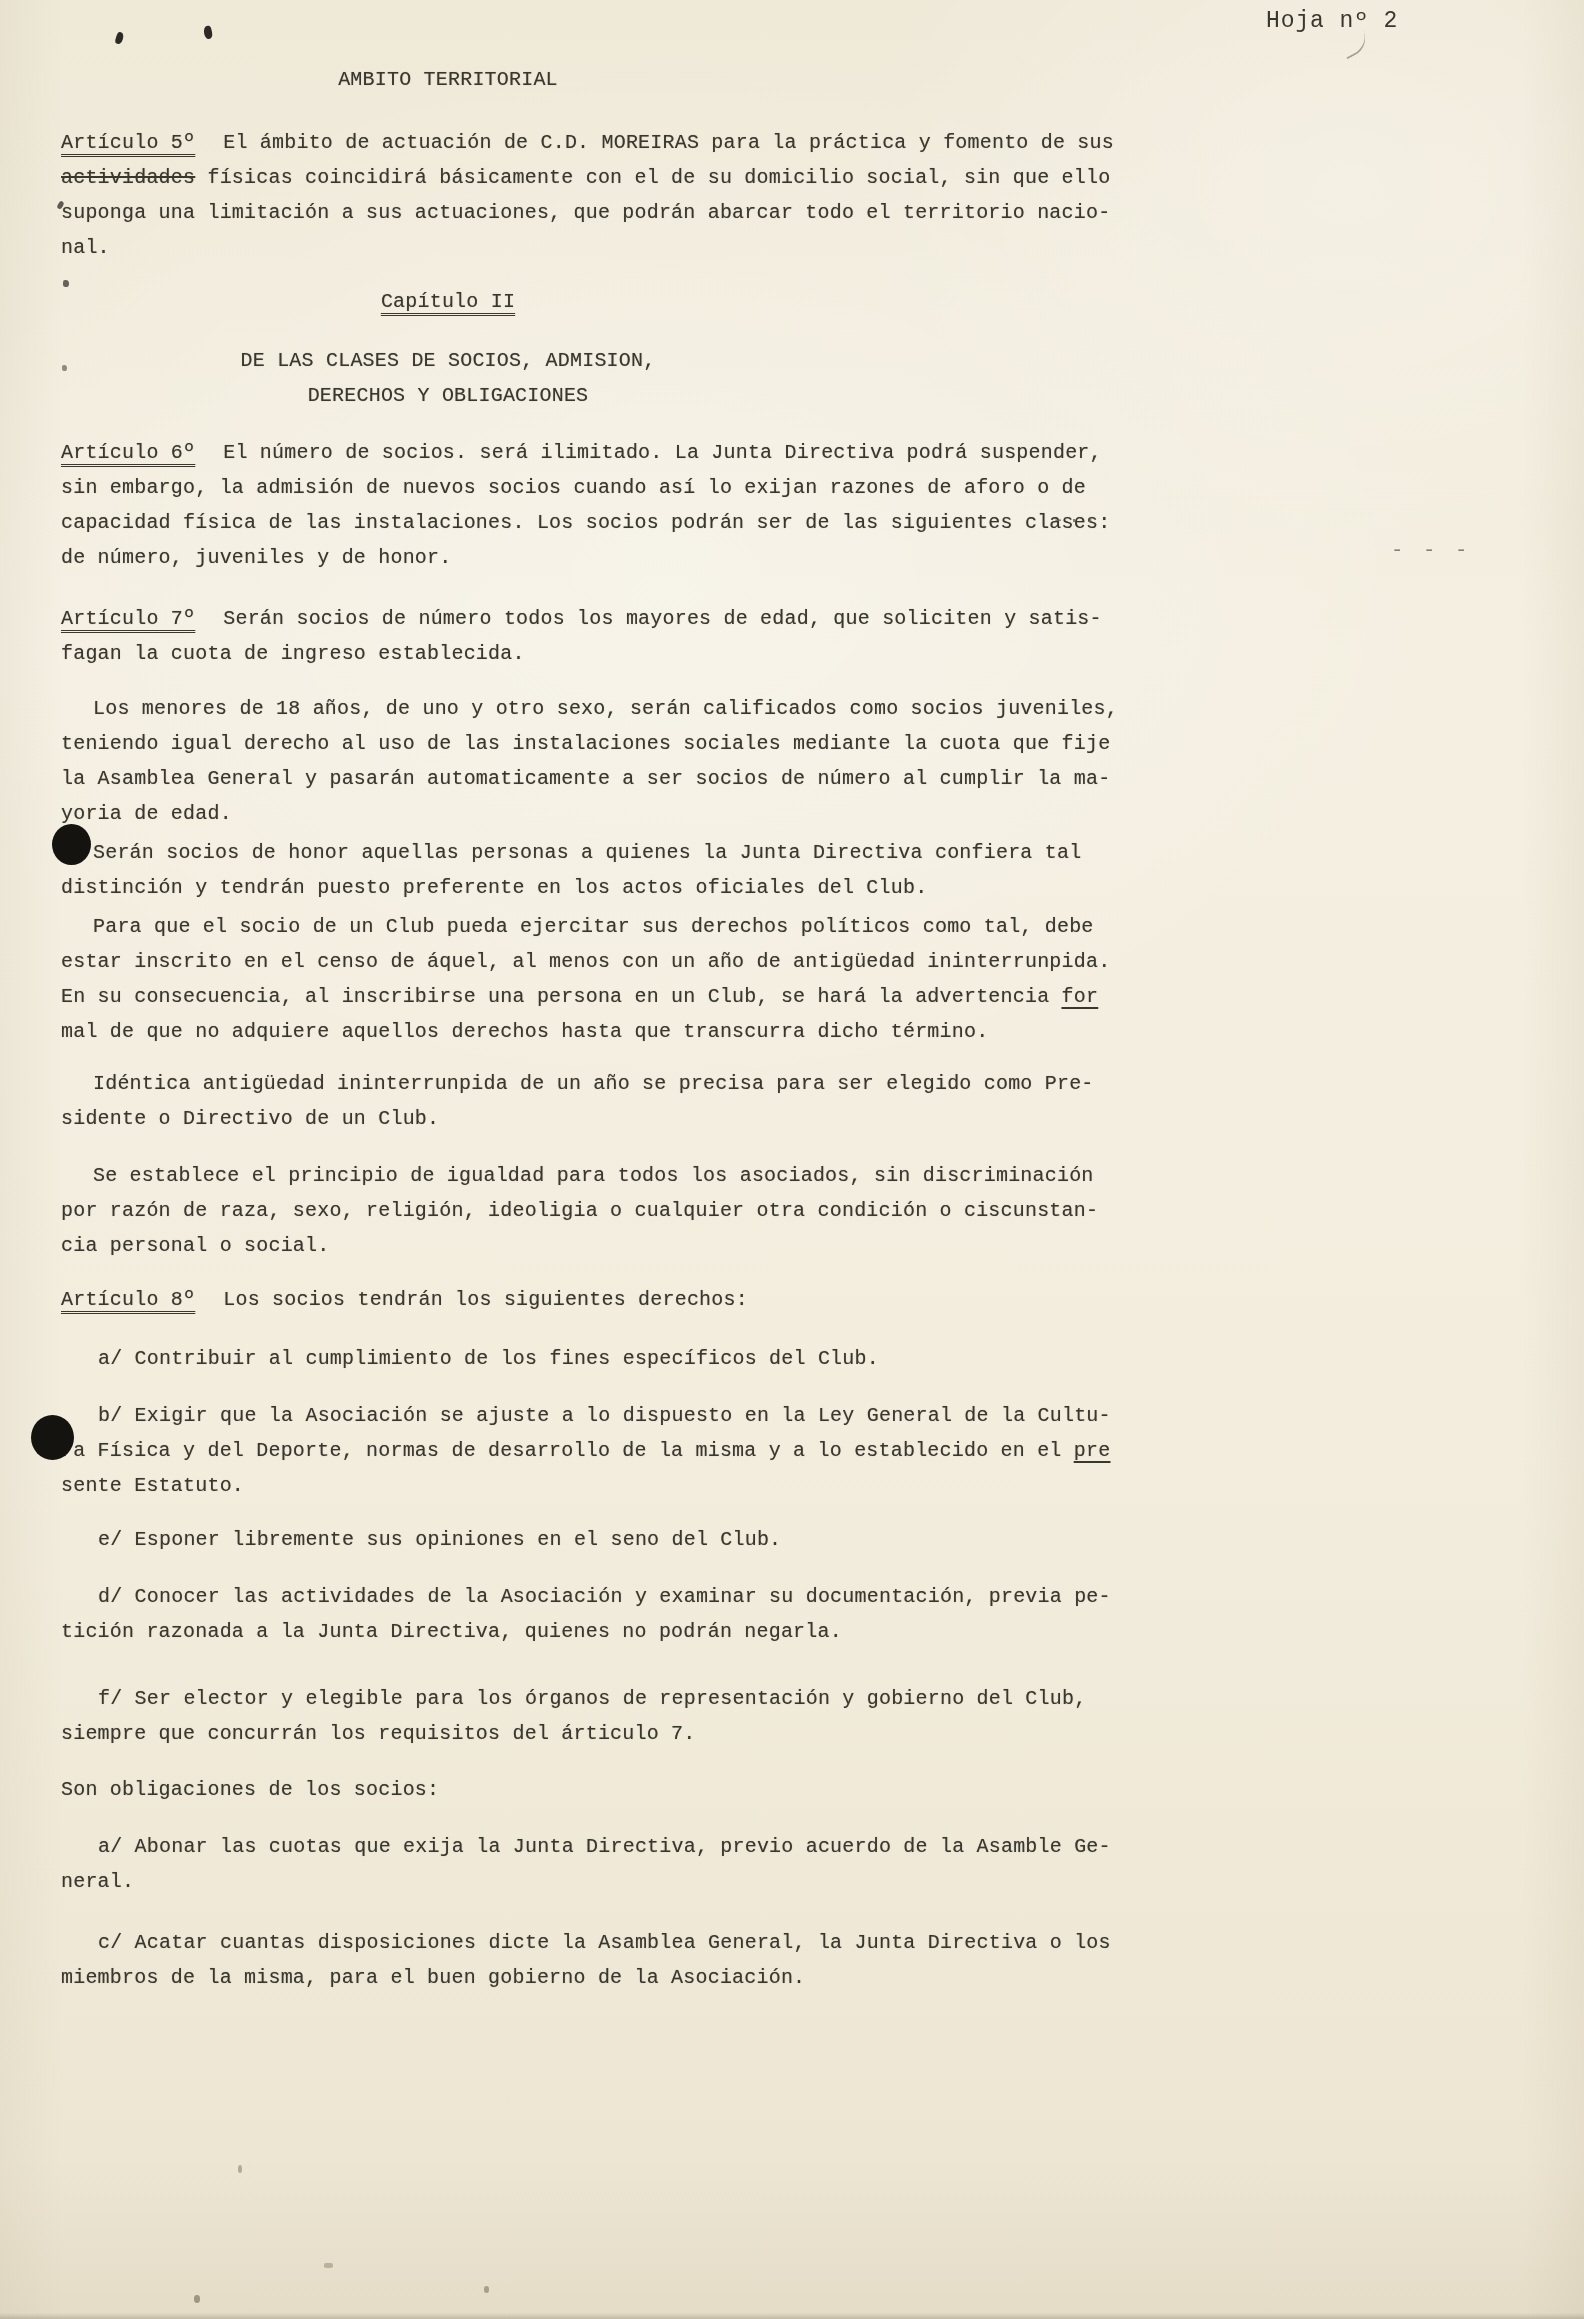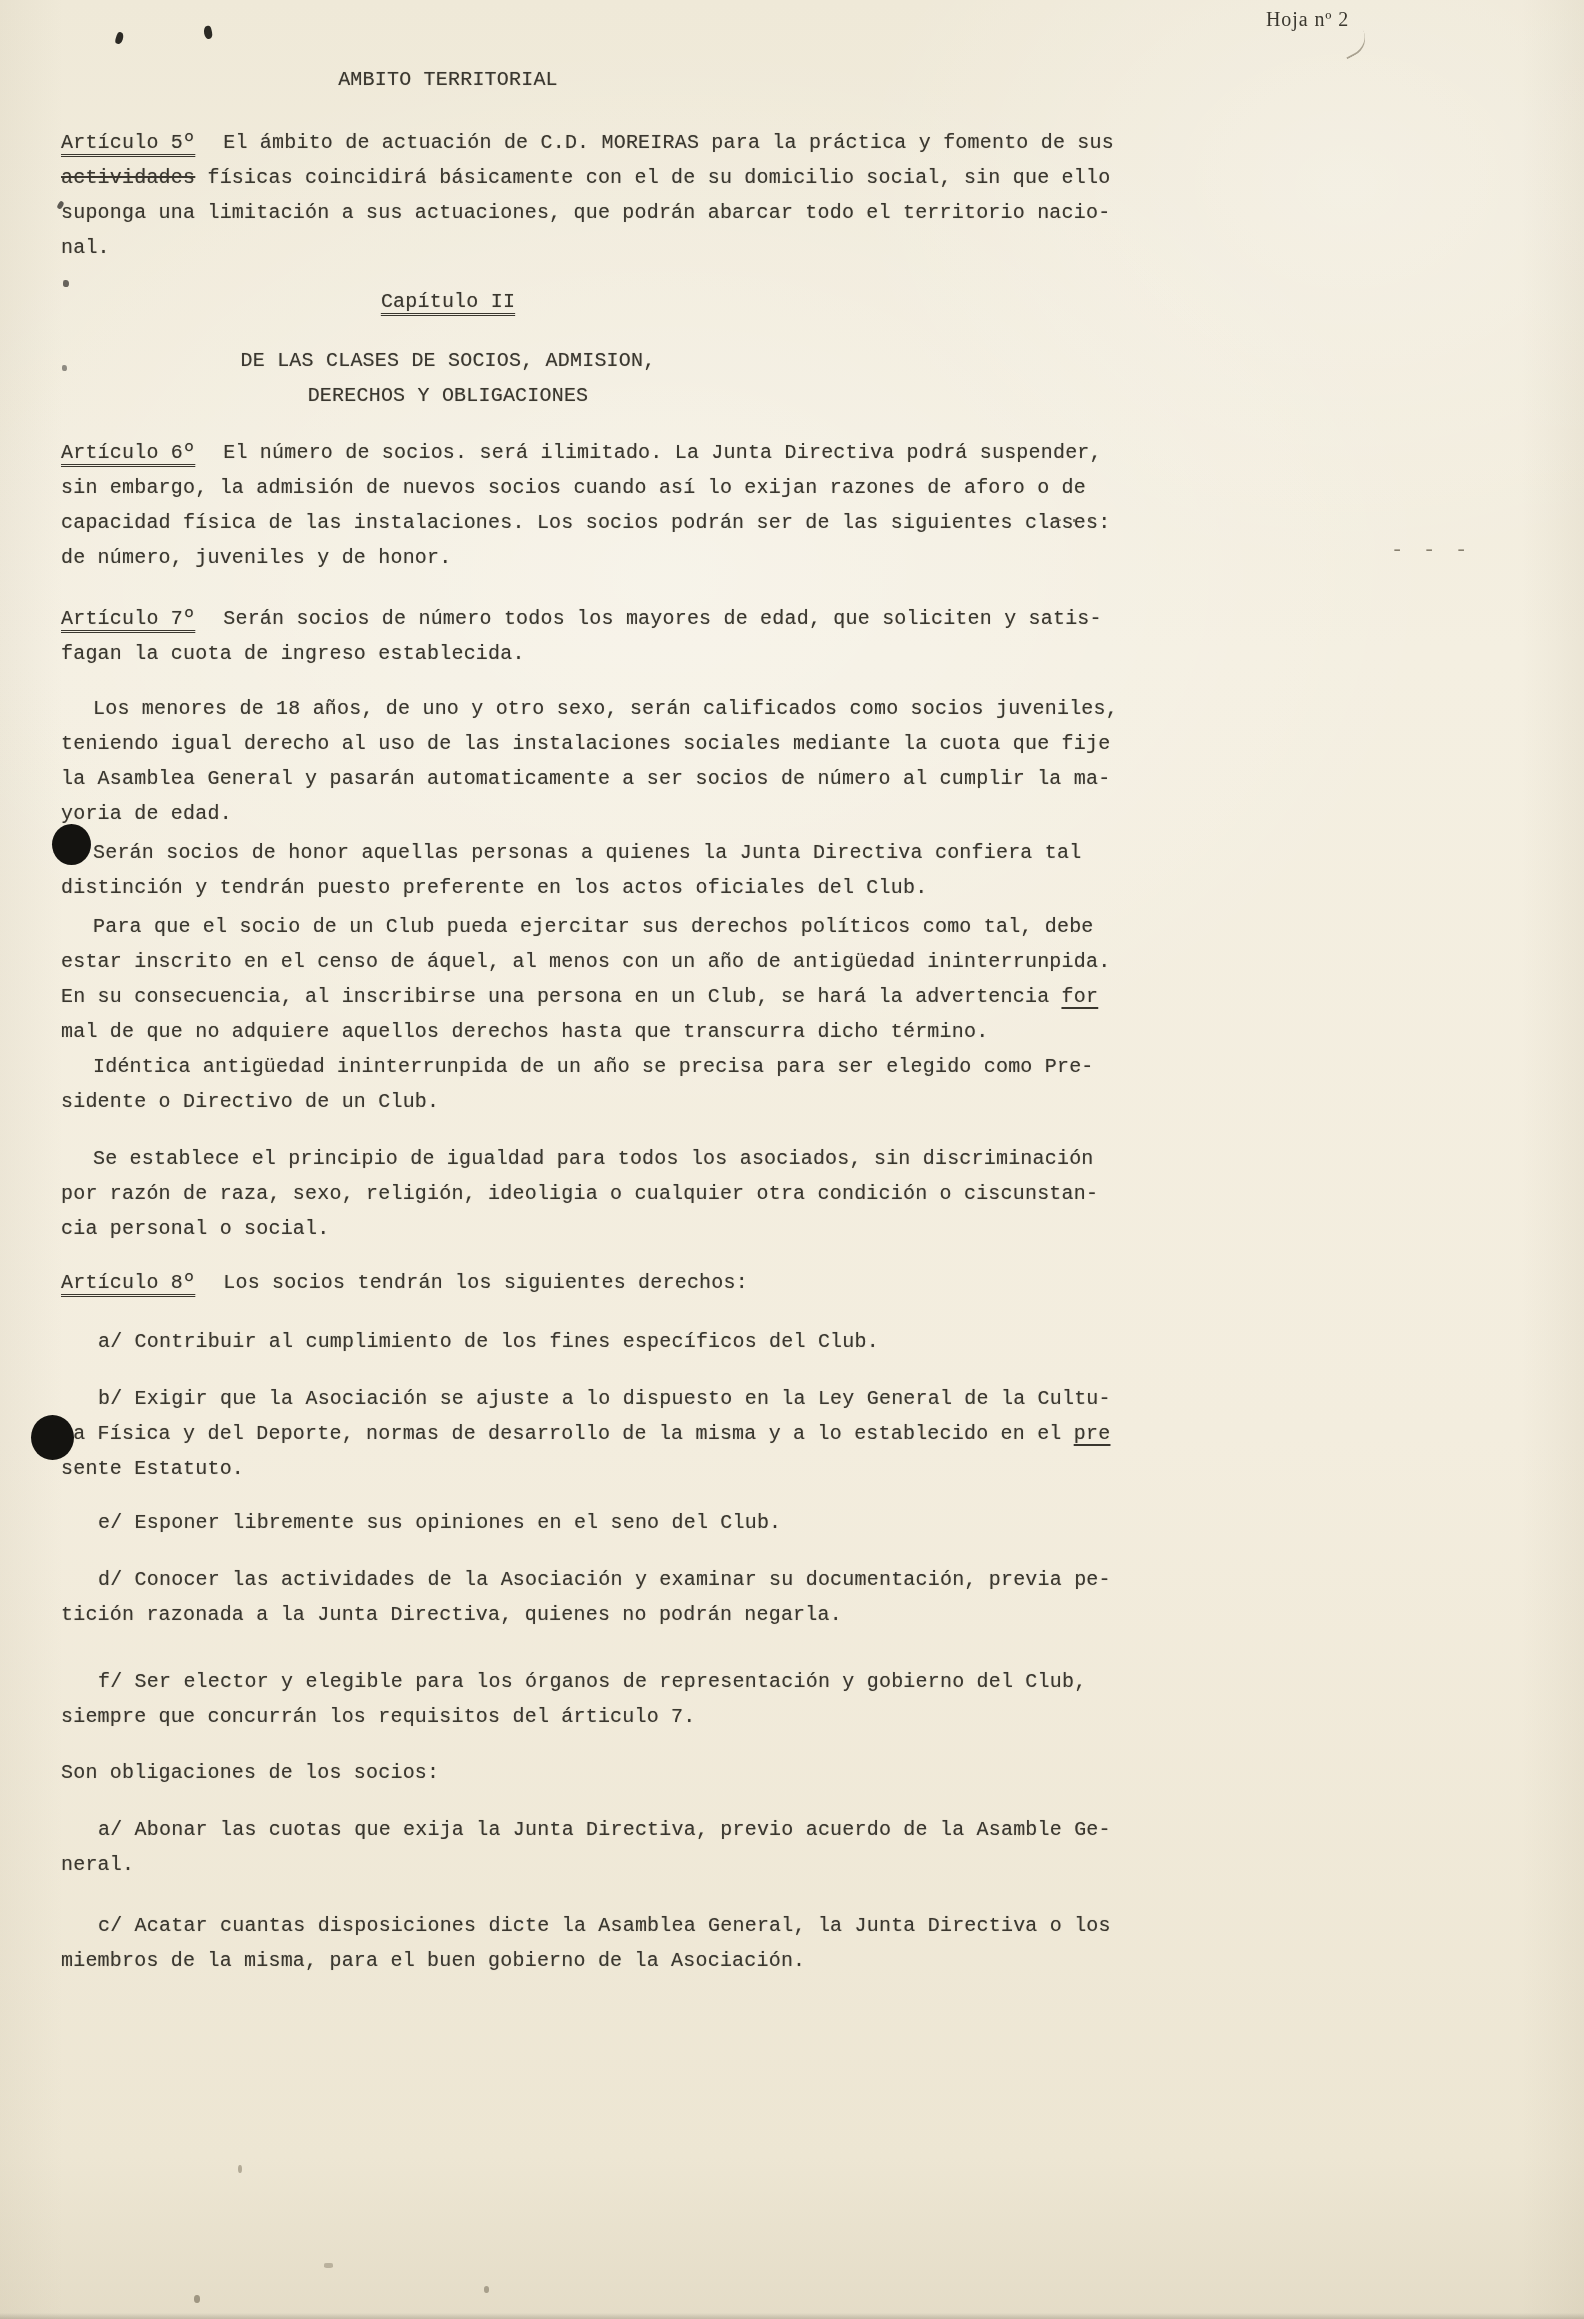--- a/index.html
+++ b/index.html
@@ -18,38 +18,38 @@
   }
   .bottom-edge{position:absolute;left:0;right:0;bottom:0;height:6.5px;
     background:linear-gradient(180deg, rgba(90,82,66,0) 0%, rgba(90,82,66,0.25) 100%);}
   .content{
     position:absolute;left:61px;top:0;width:1478px;
     font-size:20px;line-height:35px;
     text-shadow:0 0 0.9px rgba(58,55,47,0.45);
     letter-spacing:0.2px;
   }
   p{margin:0;white-space:pre-line;}
-  .hoja{position:absolute;left:1266px;top:7.5px;font-size:20px;letter-spacing:0.9px;font-family:Liberation Serif, serif;}
+  .hoja{position:absolute;left:1266px;top:7.5px;font-size:23px;letter-spacing:0.9px;}
   .cent{width:774px;text-align:center;}
   .title{padding-top:62px;}
   .dbl{text-decoration-line:underline;text-decoration-style:double;text-decoration-thickness:1.4px;text-underline-offset:5.6px;margin-right:28px;}
   .dblc{text-decoration-line:underline;text-decoration-style:double;text-decoration-thickness:1.4px;text-underline-offset:5.6px;}
   .u{text-decoration:underline;text-underline-offset:4.7px;}
   .strike{text-decoration:line-through;text-decoration-thickness:1.9px;}
   .ind{text-indent:32px;}
   .item{text-indent:37px;}
   .m-art5{margin-top:28px;}
   .m-cap{margin-top:18.6px;}
   .m-sub1{margin-top:24px;}
   .m-art6{margin-top:22.4px;}
   .m-art7{margin-top:26px;}
   .m-juv{margin-top:20.5px;}
   .m-honor{margin-top:3.7px;}
   .m-censo{margin-top:3.7px;}
-  .m-ident{margin-top:0;}
+  .m-ident{margin-top:17px;}
   .m-igual{margin-top:22.4px;}
   .m-art8{margin-top:18.6px;}
   .m-ra{margin-top:24px;}
   .m-rb{margin-top:22.4px;}
   .m-rc{margin-top:22.4px;}
   .m-rd{margin-top:22.4px;}
   .m-re{margin-top:18.6px;}
   .m-rf{margin-top:32px;}
   .m-son{margin-top:20.5px;}
   .m-oa{margin-top:22.4px;}

